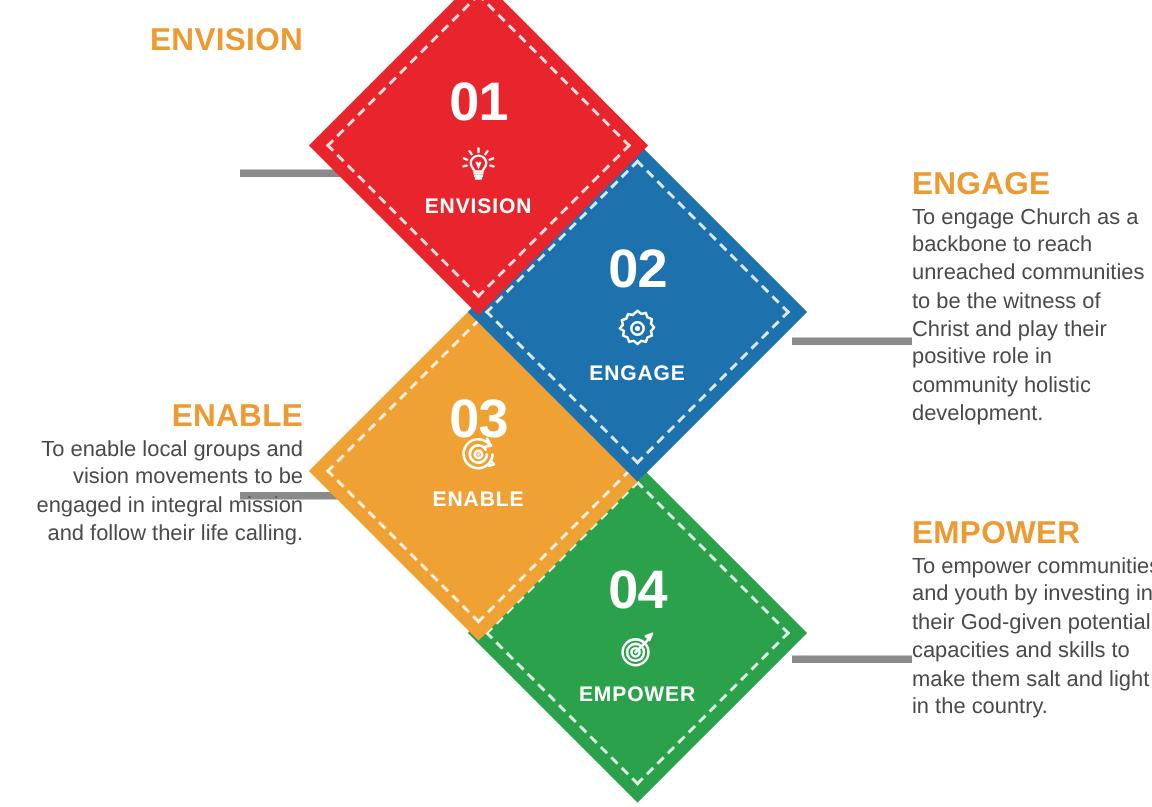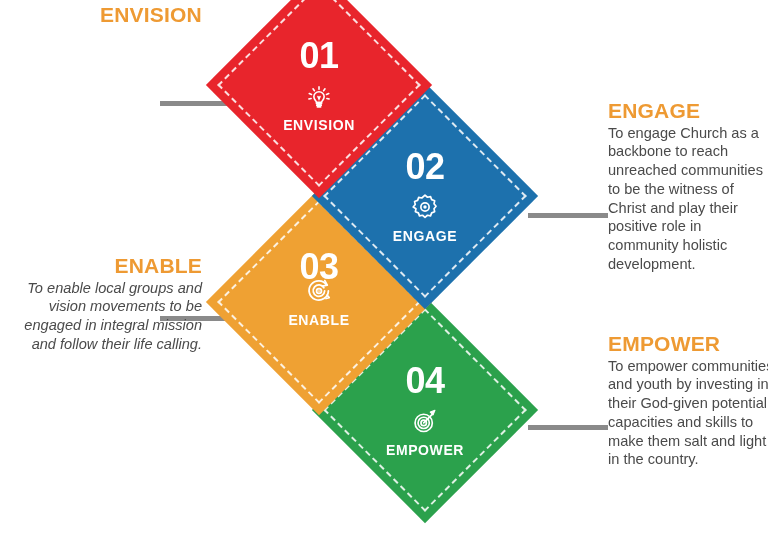--- a/index.html
+++ b/index.html
@@ -3,21 +3,21 @@
 <meta charset="utf-8">
 <style>
   html,body{margin:0;padding:0;}
   body{
     width:768px;height:538px;
     background:#ffffff;
     font-family:"Liberation Sans","DejaVu Sans",sans-serif;
     overflow:hidden;
     position:relative;
   }
-  #stage{position:absolute;left:0;top:0;width:768px;height:476px;}
+  #stage{position:absolute;left:0;top:12px;width:768px;height:476px;}
 
   
   .txtblock{position:absolute;width:196px;}
   .txtblock .head{
     font-size:21px;font-weight:bold;letter-spacing:.2px;
     color:#ee9a33;line-height:1.08;margin:0 0 1px 0;
   }
   .txtblock .body{
     font-size:14.6px;line-height:1.285;color:#4a4a4a;
     margin:0;
@@ -89,21 +89,21 @@
   <div class="conn" id="conn-enable" style="background: rgb(138, 138, 138);"></div>
   <div class="conn" id="conn-engage" style="background: rgb(138, 138, 138);"></div>
   <div class="conn" id="conn-empower" style="background: rgb(138, 138, 138);"></div>
 
   <div class="txtblock align-right" id="blk-envision">
     <div class="head" style="color: rgb(238, 154, 51);">ENVISION</div>
   </div>
 
   <div class="txtblock align-right" id="blk-enable">
     <div class="head" style="color: rgb(238, 154, 51);">ENABLE</div>
-    <div class="body" style="color: rgb(74, 74, 74); font-style: italic;">To enable local groups and vision movements to be engaged in integral mission and follow their life calling.</div>
+    <div class="body" style="color: rgb(74, 74, 74);">To enable local groups and vision movements to be engaged in integral mission and follow their life calling.</div>
   </div>
 
   <div class="txtblock align-left" id="blk-engage">
     <div class="head" style="color: rgb(238, 154, 51);">ENGAGE</div>
     <div class="body" style="color: rgb(74, 74, 74);">To engage Church as a backbone to reach unreached communities to be the witness of Christ and play their positive role in community holistic development.</div>
   </div>
 
   <div class="txtblock align-left" id="blk-empower">
     <div class="head" style="color: rgb(238, 154, 51);">EMPOWER</div>
     <div class="body" style="color: rgb(74, 74, 74);">To empower communities and youth by investing in their God-given potential, capacities and skills to make them salt and light in the country.</div>

